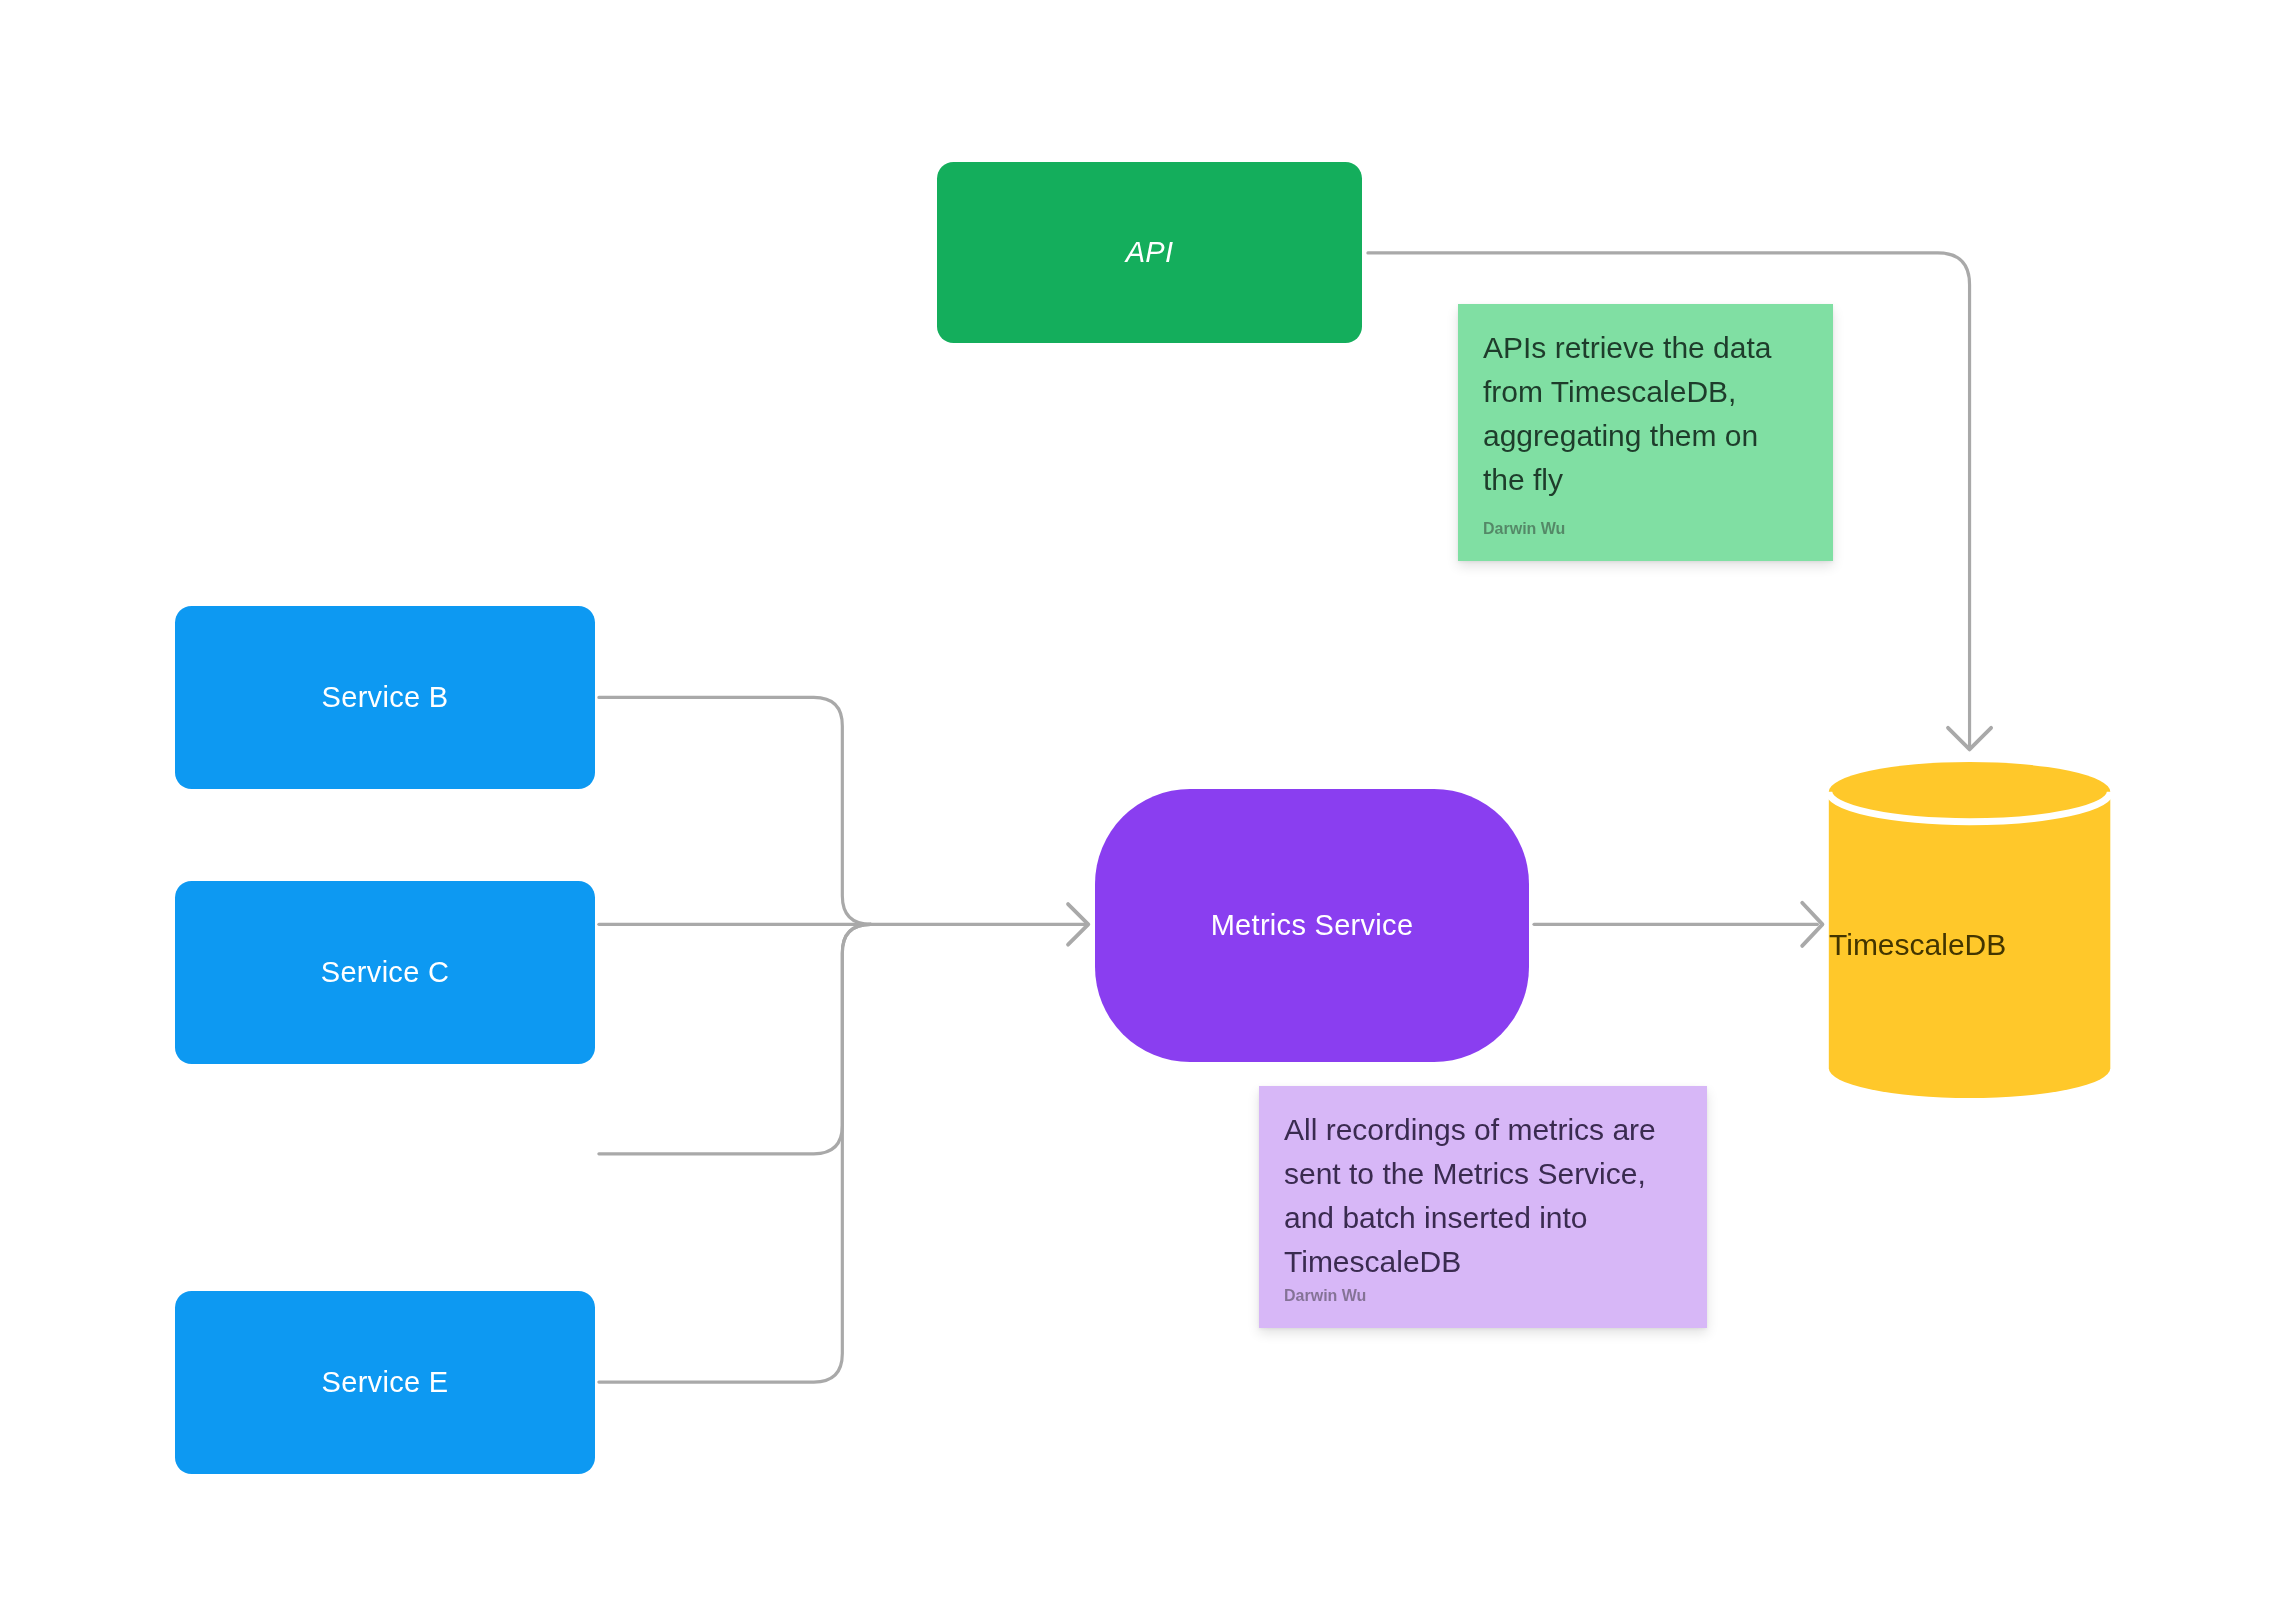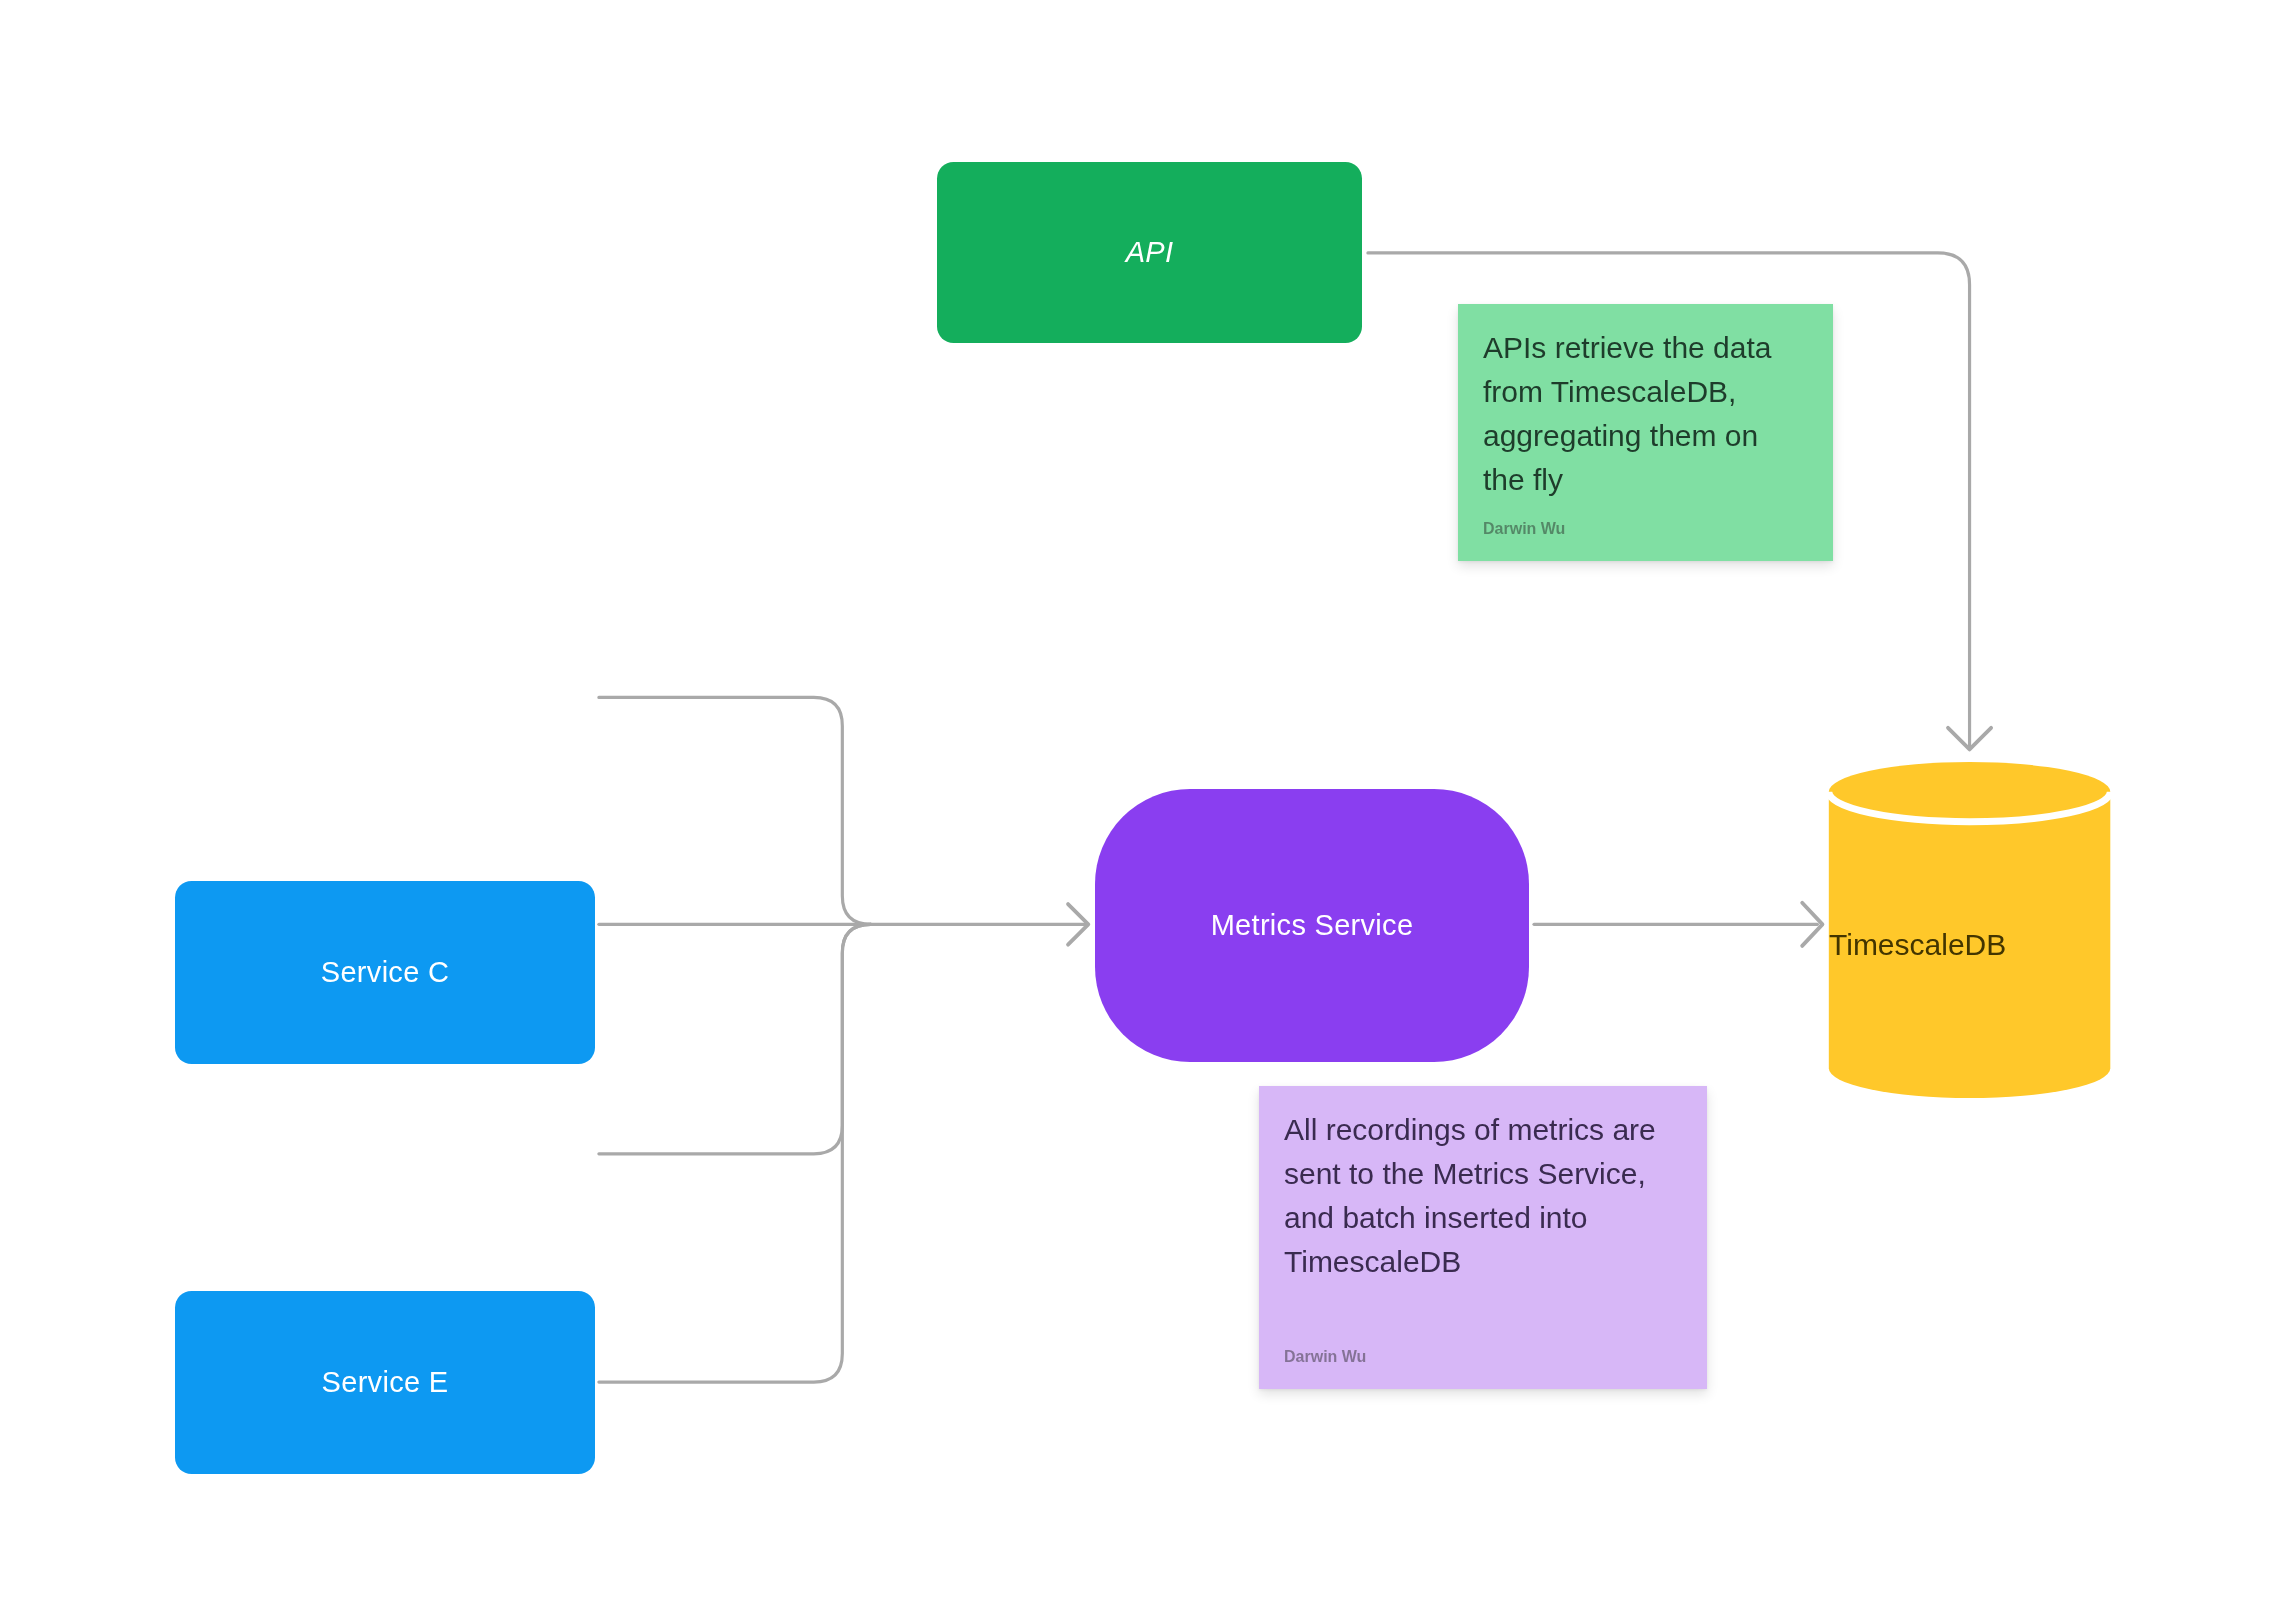--- a/index.html
+++ b/index.html
@@ -93,21 +93,21 @@
     z-index: 3;
     box-shadow: 0 6.3px 11.4px rgba(0,0,0,0.12), 0 1.3px 3.2px rgba(0,0,0,0.06);
     box-sizing: border-box;
     padding: 21.6px 25px 0 25px;
   }
   .sticky-green {
     left: 1458px; top: 304px; width: 375px; height: 257px;
     background: var(--note-green, #80DFA3);
   }
   .sticky-purple {
-    left: 1259px; top: 1086px; width: 448px; height: 303px;
+    left: 1259px; top: 1086px; width: 448px; height: 242px;
     background: var(--note-purple, #D7B7F7);
   }
   .sticky-text {
     font-size: 30px;
     line-height: 44px;
     font-weight: 500;
   }
   .sticky-green .sticky-text { color: var(--note-green-text, #1E3C2B); }
   .sticky-purple .sticky-text { color: var(--note-purple-text, #3A2B50); }
   .sticky-author {
@@ -143,20 +143,23 @@
     <g>
       <path class="cylinder-body" d="M 2884 1249 A 222 47 0 0 1 3328 1249 L 3328 1685 A 222 47 0 0 1 2884 1685 Z"></path>
       <path class="cylinder-separator" d="M 2884 1249 A 222 47 0 0 0 3328 1249"></path>
     </g>
   </svg>
 
   <div class="node rect-node api-node">
     <span class="node-label">API</span>
   </div>
 
+  <div class="node rect-node service-node service-b">
+    <span class="node-label">Service B</span>
+  </div>
   <div class="node rect-node service-node service-c">
     <span class="node-label">Service C</span>
   </div>
   <div class="node rect-node service-node service-e">
     <span class="node-label">Service E</span>
   </div>
 
   <div class="node metrics-node">
     <span class="node-label">Metrics Service</span>
   </div>

